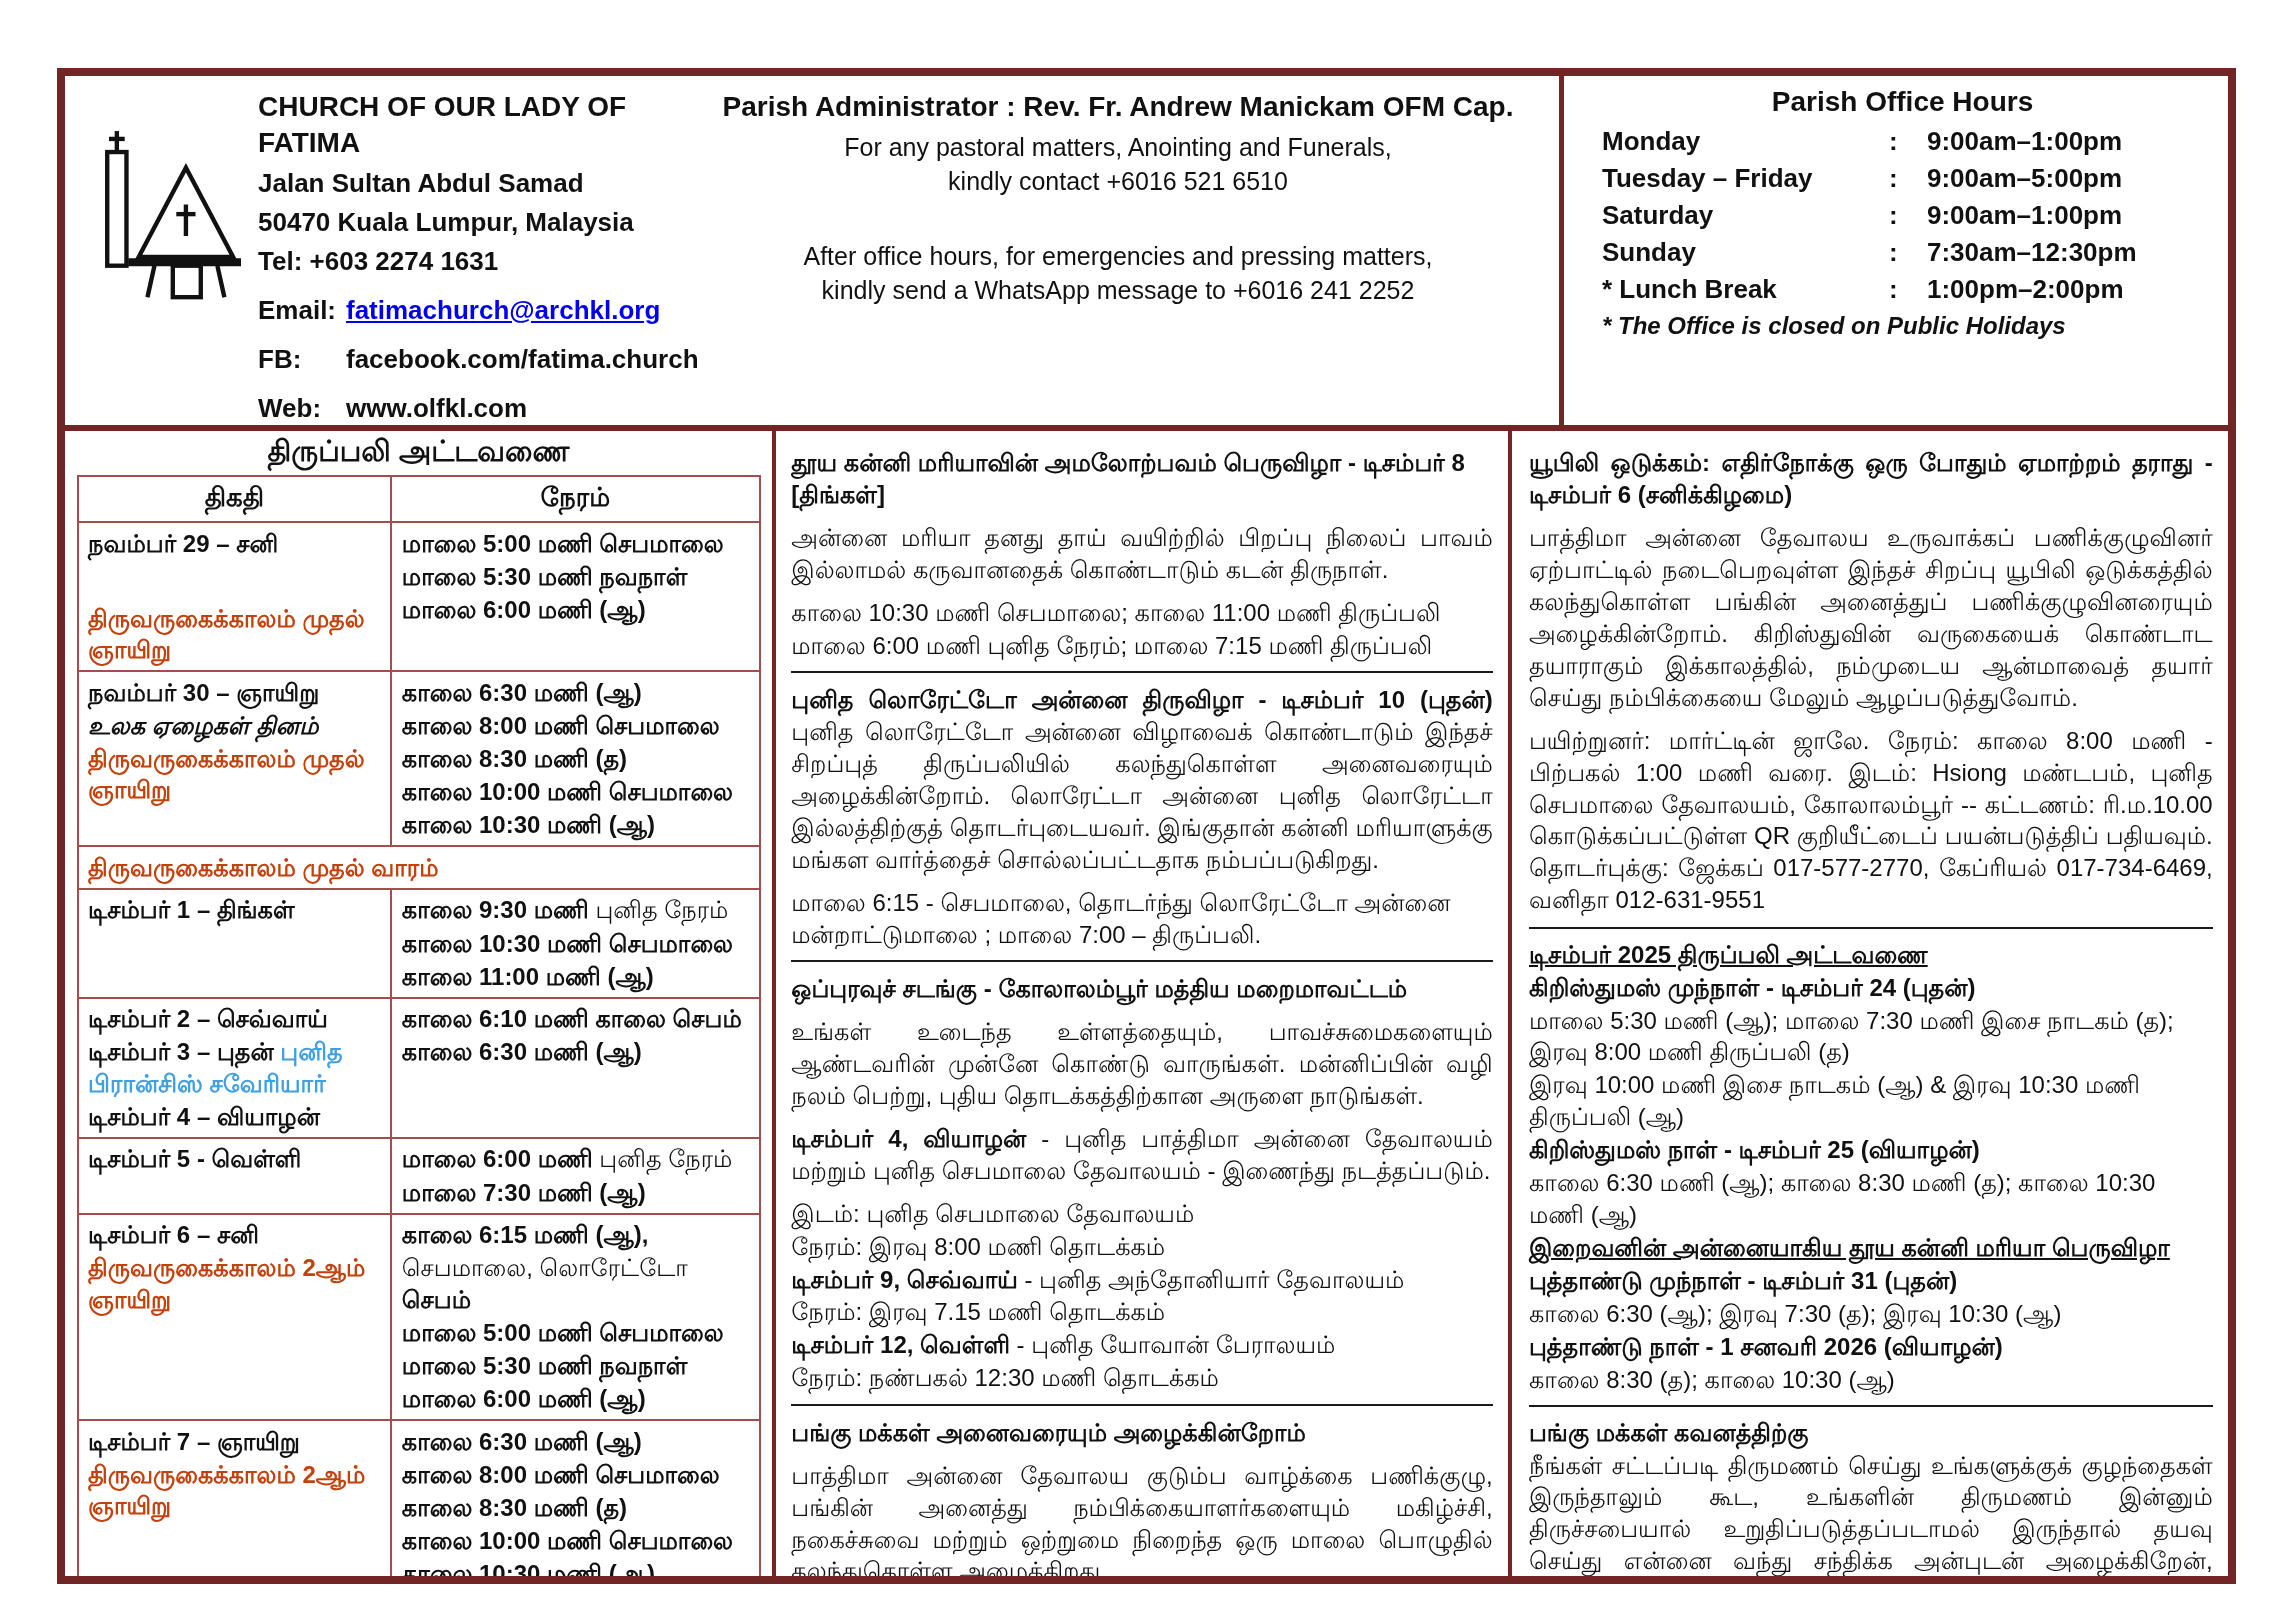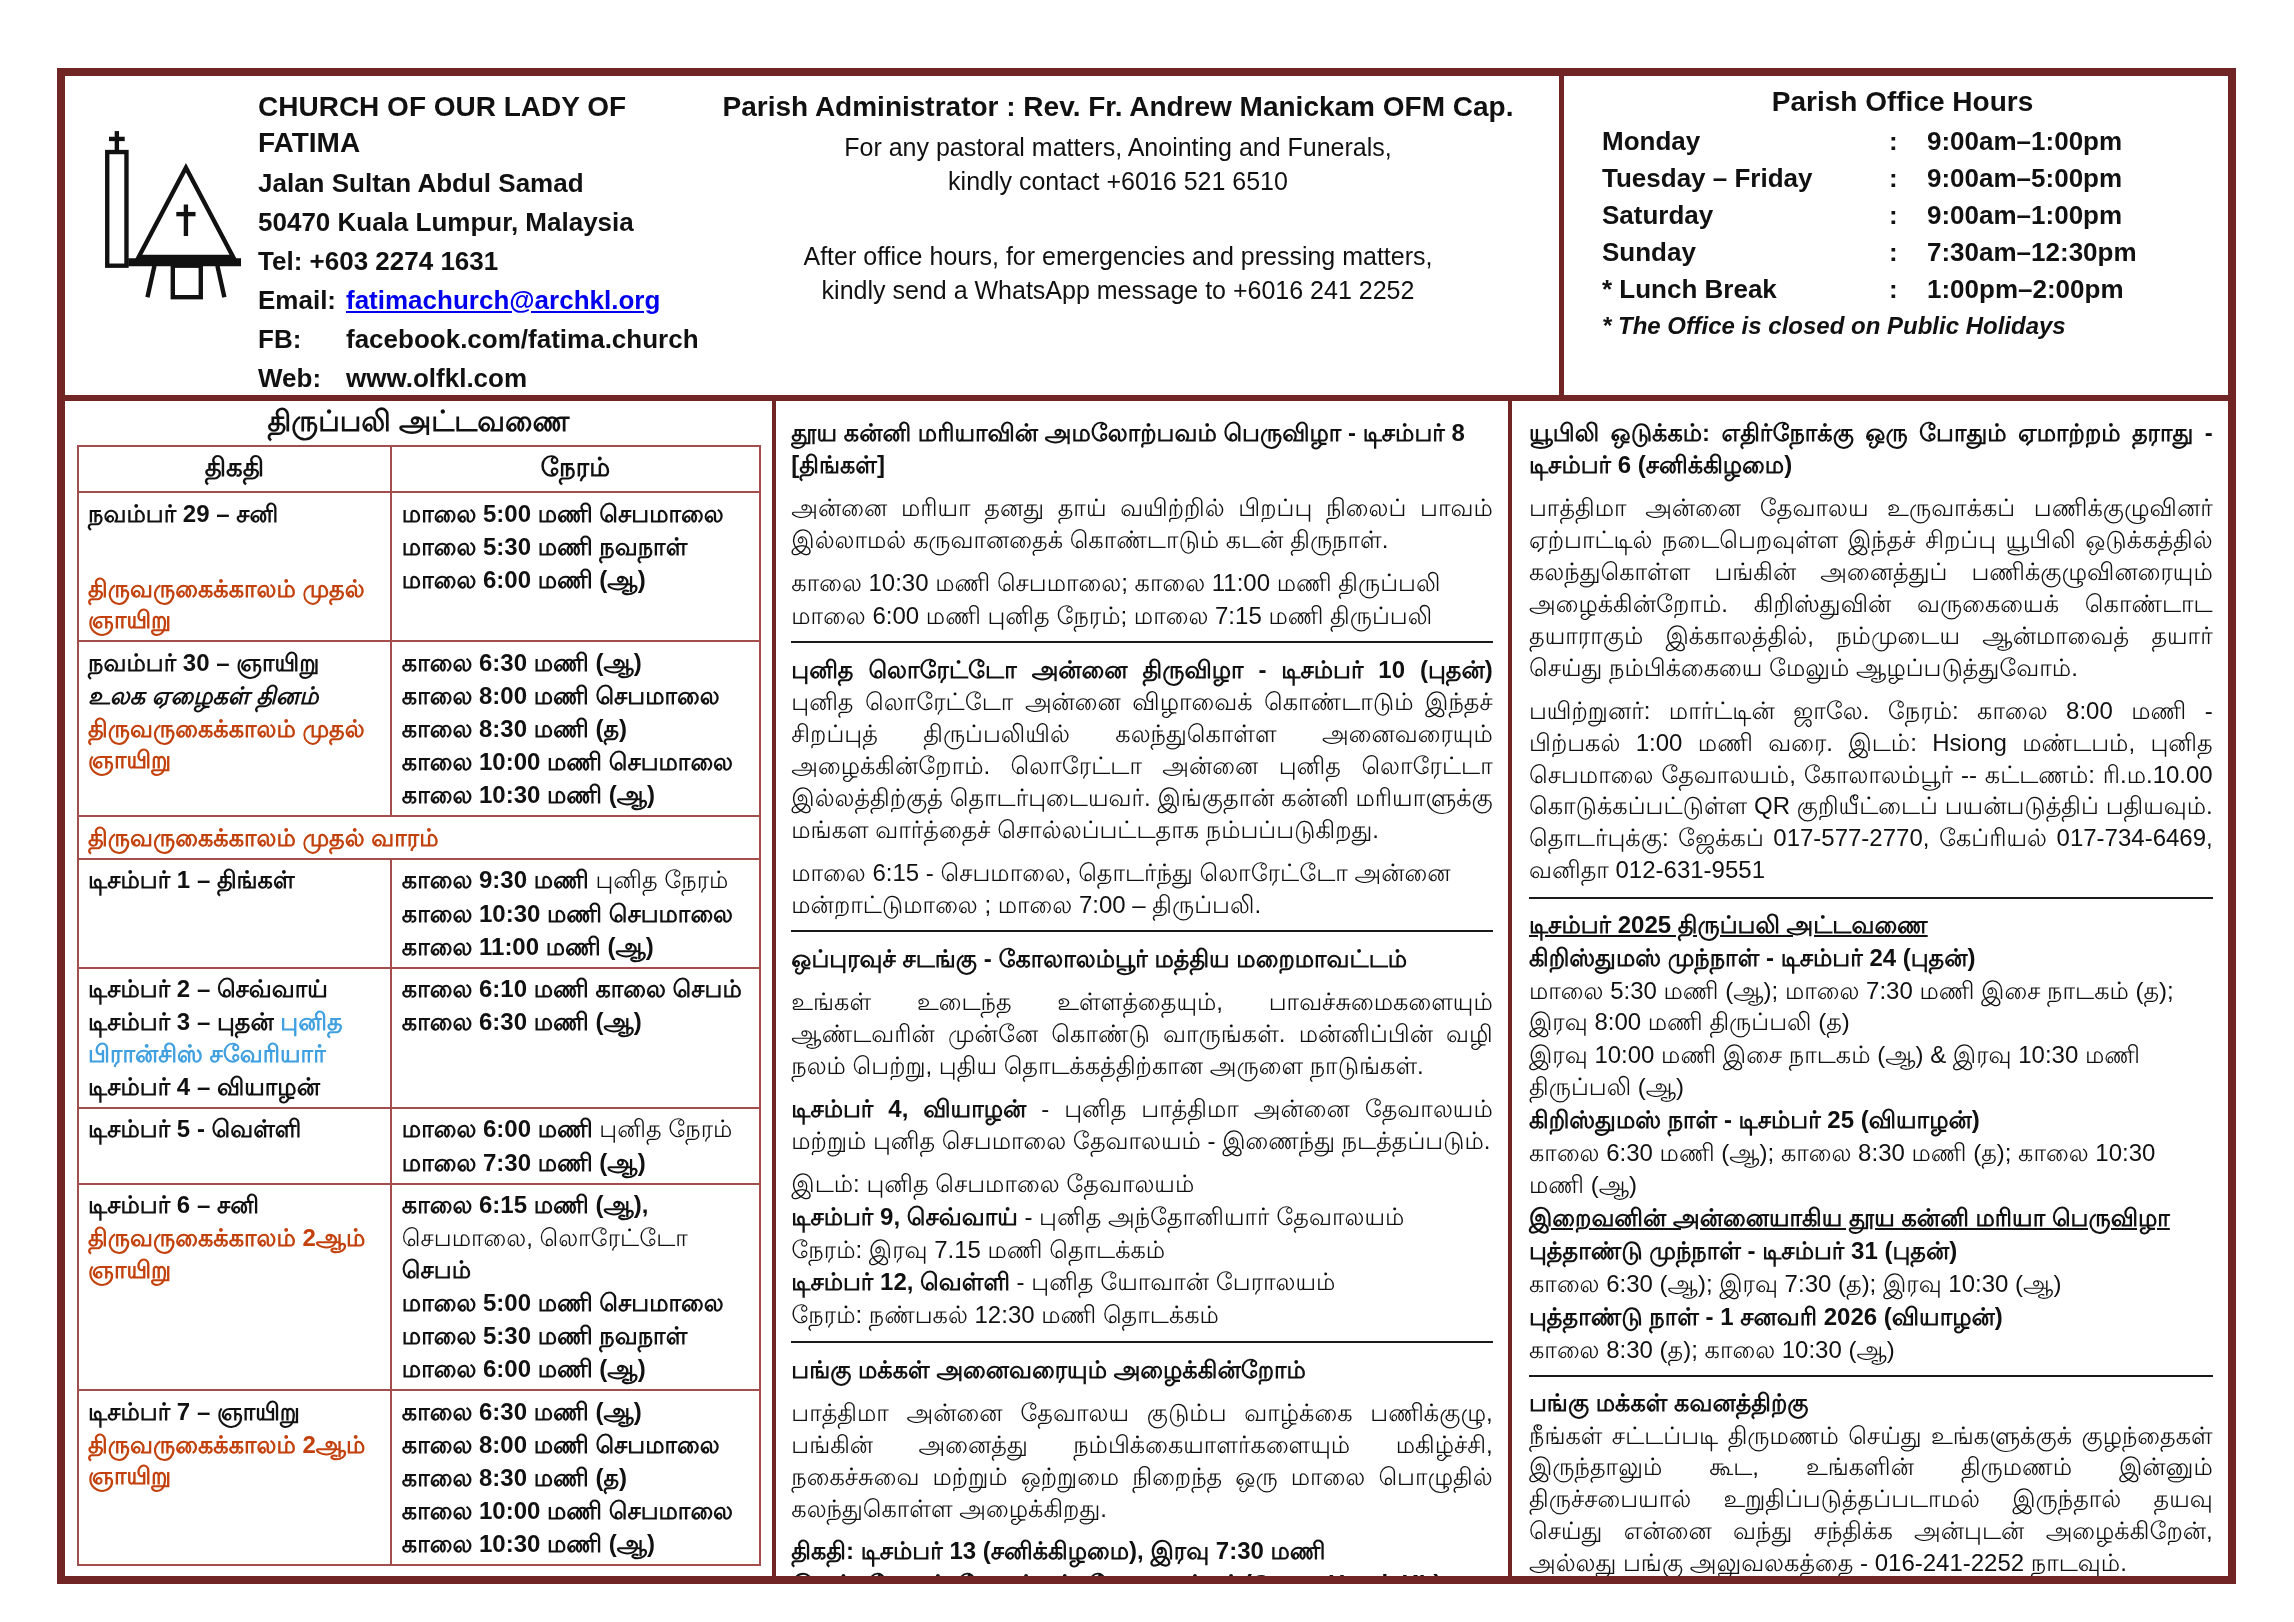--- a/index.html
+++ b/index.html
@@ -15,21 +15,21 @@
     border:8.6px solid #722525; background:#fff;
     display:flex; flex-direction:column;
   }
   
   .header { display:flex; flex:0 0 256px; border-bottom:6.7px solid #722525; }
   .h-left { width:612px; padding:13.4px 0 0 23px; display:flex; }
   .logo { width:158px; padding-top:27px; }
   .h-left-text { padding-left:17px; font-weight:bold; font-size:26px; line-height:1.28; }
   .church-name { font-size:28px; margin-bottom:3.8px; }
   .h-line { margin-top:5.7px; white-space:nowrap; }
-  .h-lab { display:inline-block; min-width:88px; }
+  .h-lab { display:inline-block; min-width:88px;margin-top:10px; }
   a.email-link { color:#0000ee; text-decoration:underline; }
   .h-center { flex:1; text-align:center; padding-top:11.5px; font-size:25px; line-height:1.35; }
   .h-center .admin-title { font-weight:bold; font-size:28px; margin-bottom:5.7px; }
   .h-center .gap { height:42px; }
   .h-right { width:669px; border-left:5.7px solid #722525; padding:9.6px 25px 0 38px; font-size:26px; }
   .oh-title { text-align:center; font-weight:bold; font-size:28px; margin-bottom:5.7px; }
   .oh-row { display:flex; font-weight:bold; line-height:1.42; }
   .oh-day { width:287px; }
   .oh-colon { width:38px; }
   .oh-note { font-weight:bold; font-style:italic; font-size:24px; margin-top:3.8px; }
@@ -245,20 +245,21 @@
         <div class="para tight"><span class="s-n">காலை 10:30 மணி செபமாலை; காலை 11:00 மணி திருப்பலி</span></div>
         <div class="para tight"><span class="s-n">மாலை 6:00 மணி புனித நேரம்; மாலை 7:15 மணி திருப்பலி</span></div>
         <div class="sep"></div>
         <div class="para just"><span class="s-b">புனித  லொரேட்டோ அன்னை திருவிழா - டிசம்பர் 10 (புதன்) </span><span class="s-n">புனித  லொரேட்டோ அன்னை விழாவைக் கொண்டாடும் இந்தச் சிறப்புத் திருப்பலியில் கலந்துகொள்ள அனைவரையும் அழைக்கின்றோம். லொரேட்டா அன்னை புனித  லொரேட்டா இல்லத்திற்குத் தொடர்புடையவர். இங்குதான் கன்னி மரியாளுக்கு மங்கள வார்த்தைச் சொல்லப்பட்டதாக நம்பப்படுகிறது.</span></div>
         <div class="para tight"><span class="s-n">மாலை 6:15  - செபமாலை, தொடர்ந்து  லொரேட்டோ அன்னை மன்றாட்டுமாலை ; மாலை 7:00 – திருப்பலி.</span></div>
         <div class="sep"></div>
         <div class="para"><span class="s-b">ஒப்புரவுச் சடங்கு - கோலாலம்பூர் மத்திய மறைமாவட்டம்</span></div>
         <div class="para just"><span class="s-n">உங்கள் உடைந்த உள்ளத்தையும், பாவச்சுமைகளையும் ஆண்டவரின் முன்னே கொண்டு வாருங்கள். மன்னிப்பின் வழி நலம் பெற்று, புதிய தொடக்கத்திற்கான அருளை நாடுங்கள்.</span></div>
         <div class="para just"><span class="s-b">டிசம்பர் 4, வியாழன்</span><span class="s-n"> - புனித பாத்திமா அன்னை தேவாலயம் மற்றும் புனித செபமாலை தேவாலயம் - இணைந்து நடத்தப்படும்.</span></div>
         <div class="para tight"><span class="s-n">இடம்: புனித செபமாலை தேவாலயம்</span></div>
+        <div class="para tight"><span class="s-n">நேரம்: இரவு 8:00 மணி தொடக்கம்</span></div>
         <div class="para tight"><span class="s-b">டிசம்பர் 9, செவ்வாய்</span><span class="s-n"> - புனித அந்தோனியார் தேவாலயம்</span></div>
         <div class="para tight"><span class="s-n">நேரம்: இரவு 7.15 மணி தொடக்கம்</span></div>
         <div class="para tight"><span class="s-b">டிசம்பர் 12, வெள்ளி</span><span class="s-n"> - புனித யோவான் பேராலயம்</span></div>
         <div class="para tight"><span class="s-n">நேரம்: நண்பகல் 12:30 மணி தொடக்கம்</span></div>
         <div class="sep"></div>
         <div class="para"><span class="s-b">பங்கு மக்கள் அனைவரையும் அழைக்கின்றோம்</span></div>
         <div class="para just"><span class="s-n">பாத்திமா அன்னை தேவாலய குடும்ப வாழ்க்கை பணிக்குழு, பங்கின் அனைத்து நம்பிக்கையாளர்களையும் மகிழ்ச்சி, நகைச்சுவை மற்றும் ஒற்றுமை நிறைந்த ஒரு மாலை பொழுதில் கலந்துகொள்ள அழைக்கிறது.</span></div>
         <div class="para tight"><span class="s-b">திகதி: டிசம்பர் 13 (சனிக்கிழமை), இரவு 7:30 மணி</span></div>
         <div class="para tight"><span class="s-b">இடம்: கோரஸ் ஹோட்டல், கோலாலம்பூர்  (Corus Hotel, KL)</span></div>
       </div>

